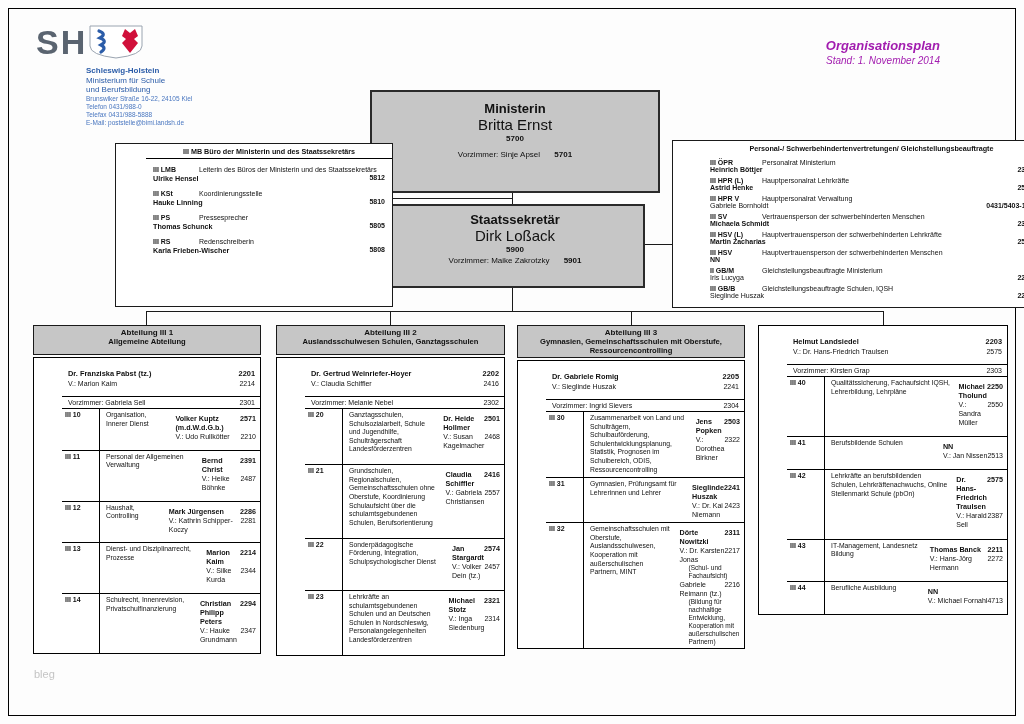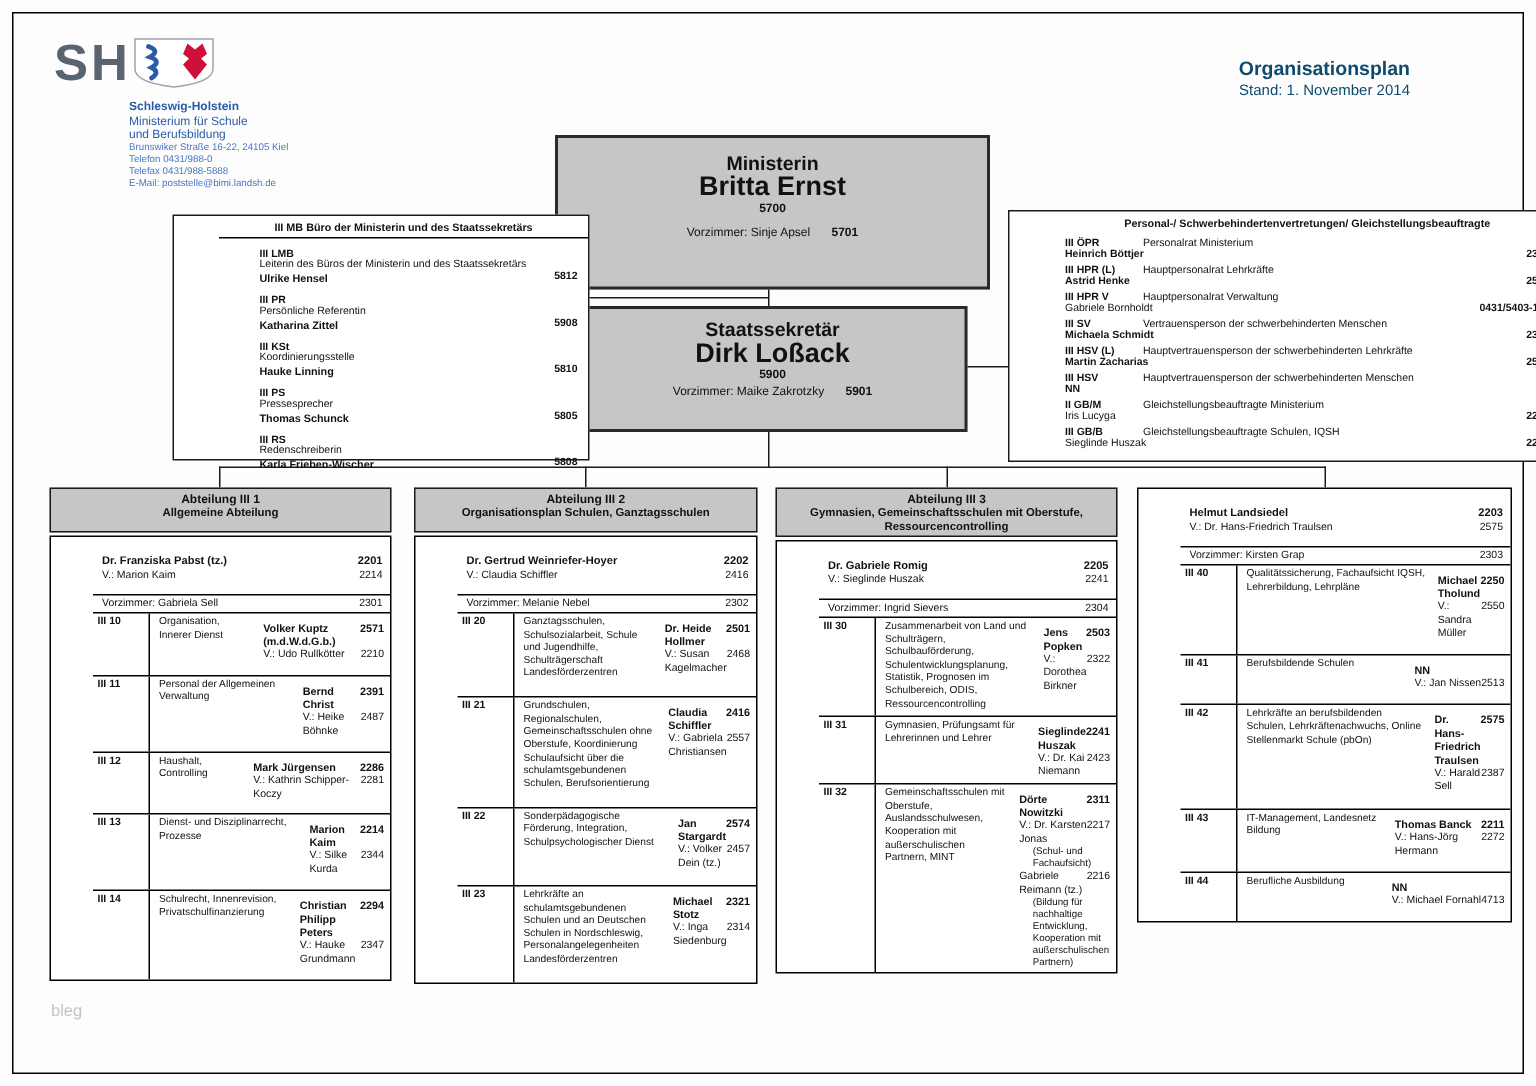--- a/index.html
+++ b/index.html
@@ -7,42 +7,42 @@
           font-family:"Liberation Sans",sans-serif;color:#111;overflow:hidden;}
   .page-border{position:absolute;left:8px;top:8px;right:8px;bottom:8px;border:1px solid #000;}
 
   
   .logo{position:absolute;left:36px;top:24px;display:flex;align-items:center;gap:0;}
   .logo .sh{font-size:34px;font-weight:bold;letter-spacing:2px;color:#5a6470;line-height:1;}
   .brand{position:absolute;left:86px;top:66px;line-height:9.5px;}
   .brand .b1{font-size:8px;font-weight:bold;color:#2b5ca8;}
   .brand .b2{font-size:8px;color:#2b5ca8;}
   .brand .addr{font-size:6.5px;color:#4a77c0;line-height:8px;}
-  .doc-title{position:absolute;left:640px;top:38px;width:300px;text-align:right;color:#0c4a6e;}
+  .doc-title{position:absolute;left:640px;top:38px;width:300px;text-align:right;color:#a21caf;font-style:italic;}
   .doc-title .t{font-size:13px;font-weight:bold;}
   .doc-title .s{font-size:10px;margin-top:2px;}
 
   
   .lh,.lv{position:absolute;background:#1a1a1a;}
   .lh{height:1px;} .lv{width:1px;}
 
   
   .leader{position:absolute;background:#c6c6c6;border:2px solid #2a2a2a;text-align:center;}
   .leader .role{font-size:13px;font-weight:bold;margin-top:9px;}
-  .leader .nm{font-size:18px;font-weight:bold;line-height:17px;}
+  .leader .nm{font-size:15px;font-weight:normal;line-height:17px;}
   .leader .ph{font-size:8px;font-weight:bold;margin-top:1px;}
   .leader .vz{font-size:8px;margin-top:7px;}
   .leader .vz .vp{margin-left:12px;font-weight:bold;}
 
   
   .ibox{position:absolute;background:#fff;border:1.5px solid #1a1a1a;font-size:7px;padding-left:30px;}
   .ibox .ititle{text-align:center;font-weight:bold;font-size:7.2px;padding:3px 4px 2px;}
   .ibox .ititle.u{border-bottom:1px solid #000;}
   .ibox .ient{padding:0 7px;}
-  .mb-entry{margin-top:7px;margin-left:20px;}
+  .mb-entry{margin-top:7px;}
   .mb-l1 .code{display:inline-block;width:46px;font-weight:bold;vertical-align:top;}
   .mb-l1 .desc{display:inline-block;width:180px;vertical-align:top;}
   .mb-l2{display:flex;justify-content:space-between;margin-top:1px;}
   .mb-l2 .pn{font-weight:bold;font-size:7.2px;}
   .mb-l2 .pp{font-weight:bold;}
   .vt-entry{margin-top:4px;}
   .vt-l1 .code{display:inline-block;width:52px;font-weight:bold;vertical-align:top;}
   .vt-l1 .desc{display:inline-block;width:262px;vertical-align:top;}
   .vt-l2{display:flex;justify-content:space-between;margin-top:0px;}
   .vt-l2 .pn.b{font-weight:bold;}
@@ -140,27 +140,20 @@
     </div>
     <div class="ient" id="buero-entries">
         <div class="mb-entry">
           <div class="mb-l1"><span class="code">III LMB</span><span class="desc">Leiterin des Büros der Ministerin und des Staatssekretärs</span></div>
           <div class="mb-l2">
             <span class="pn">Ulrike Hensel</span>
             <span class="pp">5812</span>
           </div>
         </div>
         <div class="mb-entry">
-          <div class="mb-l1"><span class="code">III PR</span><span class="desc">Persönliche Referentin</span></div>
-          <div class="mb-l2">
-            <span class="pn">Katharina Zittel</span>
-            <span class="pp">5908</span>
-          </div>
-        </div>
-        <div class="mb-entry">
           <div class="mb-l1"><span class="code">III KSt</span><span class="desc">Koordinierungsstelle</span></div>
           <div class="mb-l2">
             <span class="pn">Hauke Linning</span>
             <span class="pp">5810</span>
           </div>
         </div>
         <div class="mb-entry">
           <div class="mb-l1"><span class="code">III PS</span><span class="desc">Pressesprecher</span></div>
           <div class="mb-l2">
             <span class="pn">Thomas Schunck</span>
@@ -340,21 +333,21 @@
                   </div>
                 </div>
               </div>
             </div>
           </div>
         </div>
       </div>
       <div class="dept" style="left: 276px; width: 229px;">
         <div class="dept-hd">
           <div class="t">Abteilung III 2</div>
-          <div class="s">Organisationsplan Schulen, Ganztagsschulen</div>
+          <div class="s">Auslandsschulwesen Schulen, Ganztagsschulen</div>
         </div>
         <div class="dept-body" style="height: 297px;">
           <div class="dhead">
             <div class="prow b">
               <span class="nm">Dr. Gertrud Weinriefer-Hoyer</span>
               <span class="ph">2202</span>
             </div>
             <div class="prow">
               <span class="nm">V.: Claudia Schiffler</span>
               <span class="ph">2416</span>

